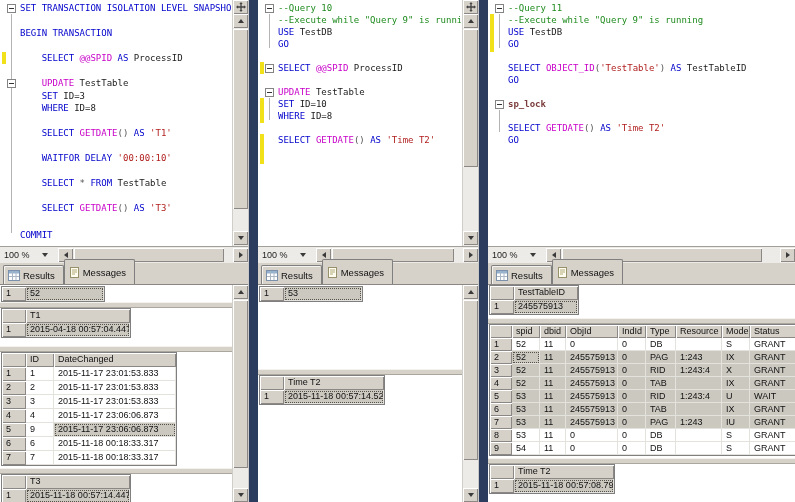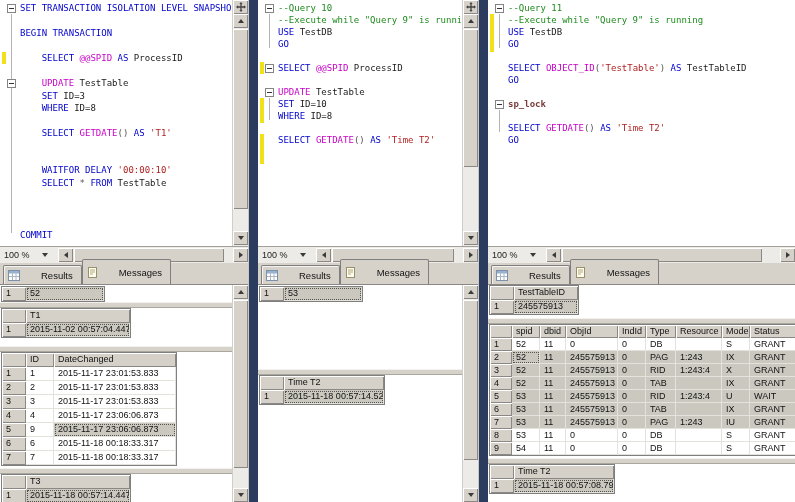--- a/index.html
+++ b/index.html
@@ -28,21 +28,21 @@
 .t-l{width:0;height:0;border-top:3px solid transparent;border-bottom:3px solid transparent;border-right:4px solid #3a3a3a}
 .t-r{width:0;height:0;border-top:3px solid transparent;border-bottom:3px solid transparent;border-left:4px solid #3a3a3a}
 
 .zoombar{position:absolute;left:0;right:0;top:246px;height:17px;background:#edebe7;border-top:1px solid #a39f99}
 .zoomlbl{position:absolute;left:4px;top:3px;font-size:9px;color:#222}
 .zcaret{position:absolute;left:42px;top:6px}
 .hsb{position:absolute;left:58px;right:0;top:1px;height:15px;background:#edebe7}
 
 .results{position:absolute;left:0;right:0;top:263px;bottom:0;background:#d6d2ca}
 .tabbar{position:absolute;top:0;left:0;right:0;height:21px;display:flex;align-items:flex-end;padding-left:3px}
-.tab{display:flex;align-items:center;gap:21px;font-size:9.5px;color:#111;background:#d6d2ca;border:1px solid #7f7f7f;border-bottom:none;padding:2px 8px 2px 4px;position:relative;border-radius:2px 2px 0 0}
+.tab{display:flex;align-items:center;gap:3px;font-size:9.5px;color:#111;background:#d6d2ca;border:1px solid #7f7f7f;border-bottom:none;padding:2px 8px 2px 4px;position:relative;border-radius:2px 2px 0 0}
 .tab.active{height:19px;box-shadow:inset 1px 1px 0 #f5f3ef;z-index:2}
 .tab.inactive{height:25px}
 .rcontent{position:absolute;left:0;right:0;top:21px;bottom:0;background:#fff;border-top:1px solid #8a8784;overflow:hidden}
 .sep{position:absolute;left:0;right:0;height:6px;background:#d6d2ca;border-top:1px solid #f4f2ee;border-bottom:1px solid #aaa79f}
 .rvs{position:absolute;right:0;top:0;bottom:0;width:16px;background:#edebe7;border-left:1px solid #d0cec8}
 
 .grid{position:absolute;border:1px solid #7f7f7f;background:#fff}
 .gr{display:flex;height:14px}
 .g13 .gr{height:13px}
 .hc{background:#d5d1c9;box-shadow:inset 1px 1px 0 #fff,inset -1px -1px 0 #8a8784;font-size:9px;padding:1px 0 0 4px;white-space:nowrap;overflow:hidden;color:#111}
@@ -69,22 +69,23 @@
       <div class="fold" style="top:79px">
           <i></i>
         </div>
       <div class="cl" style="top:2px"><span class="kw">SET TRANSACTION ISOLATION LEVEL SNAPSHOT</span></div>
       <div class="cl" style="top:27px"><span class="kw">BEGIN TRANSACTION</span></div>
       <div class="cl" style="top:52px"><span class="kw">    SELECT </span><span class="fn">@@SPID</span><span class="kw"> AS </span><span class="id">ProcessID</span></div>
       <div class="cl" style="top:77px"><span class="fn">    UPDATE</span><span class="id"> TestTable</span></div>
       <div class="cl" style="top:90px"><span class="kw">    SET </span><span class="id">ID=3</span></div>
       <div class="cl" style="top:102px"><span class="kw">    WHERE </span><span class="id">ID=8</span></div>
       <div class="cl" style="top:127px"><span class="kw">    SELECT </span><span class="fn">GETDATE</span><span class="op">()</span><span class="kw"> AS </span><span class="str">'T1'</span></div>
-      <div class="cl" style="top:164px"><span class="kw">    WAITFOR DELAY </span><span class="str">'00:00:10'</span></div>
+      <div class="cl" style="top:152px"><span class="kw">    WAITFOR DELAY </span><span class="str">'00:00:10'</span></div>
       <div class="cl" style="top:177px"><span class="kw">    SELECT </span><span class="op">* </span><span class="kw">FROM </span><span class="id">TestTable</span></div>
+      <div class="cl" style="top:202px"><span class="kw">    SELECT </span><span class="fn">GETDATE</span><span class="op">()</span><span class="kw"> AS </span><span class="str">'T3'</span></div>
       <div class="cl" style="top:229px"><span class="kw">COMMIT</span></div>
       <div class="evs">
         <div class="mover">
             <svg width="10" height="10" viewBox="0 0 12 12">
               <path d="M6 0 8 2.5H6.8V5.2H9.5V4L12 6 9.5 8V6.8H6.8V9.5H8L6 12 4 9.5H5.2V6.8H2.5V8L0 6 2.5 4V5.2H5.2V2.5H4Z" fill="#444"></path>
             </svg>
           </div>
         <div class="sbtn" style="top:14px">
             <span class="t-u"></span>
           </div>
@@ -137,21 +138,21 @@
             </div>
         </div>
         <div class="sep" style="top:17px"></div>
         <div class="grid" style="left:1px;top:23px">
           <div class="gr">
               <div class="hc rn"></div>
               <div class="hc w104">T1</div>
             </div>
           <div class="gr">
               <div class="hc rn">1</div>
-              <div class="gc w104 sel">2015-11-02 00:57:04.447</div>
+              <div class="gc w104 sel">2015-04-18 00:57:04.447</div>
             </div>
         </div>
         <div class="sep" style="top:61px"></div>
         <div class="grid" style="left:1px;top:67px">
           <div class="gr">
               <div class="hc rn"></div>
               <div class="hc w22">ID</div>
               <div class="hc w112">DateChanged</div>
             </div>
           <div class="gr">

